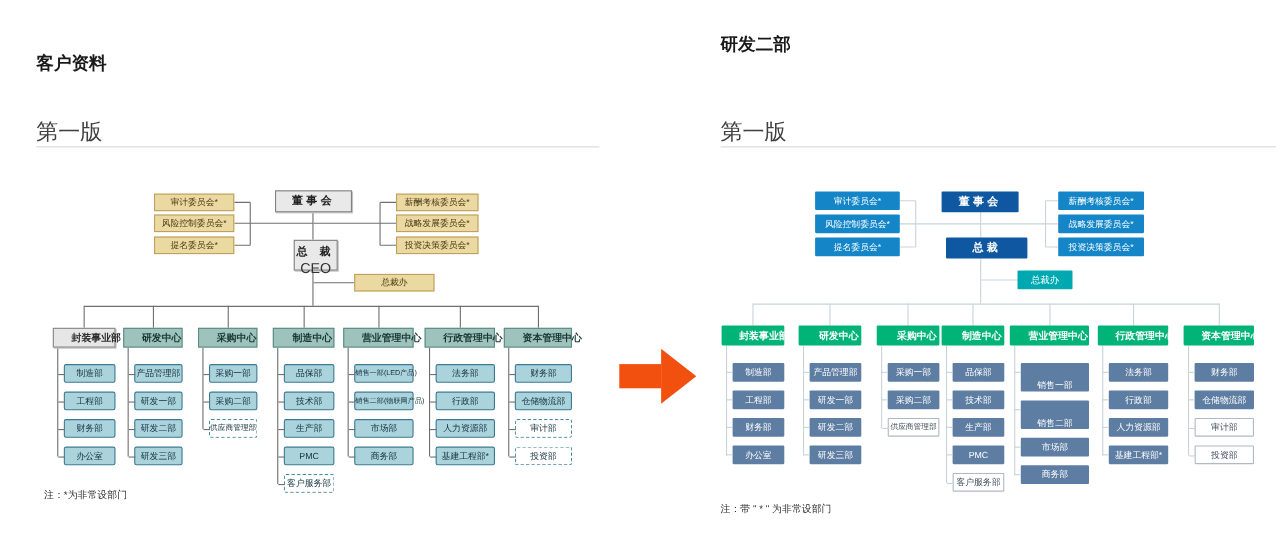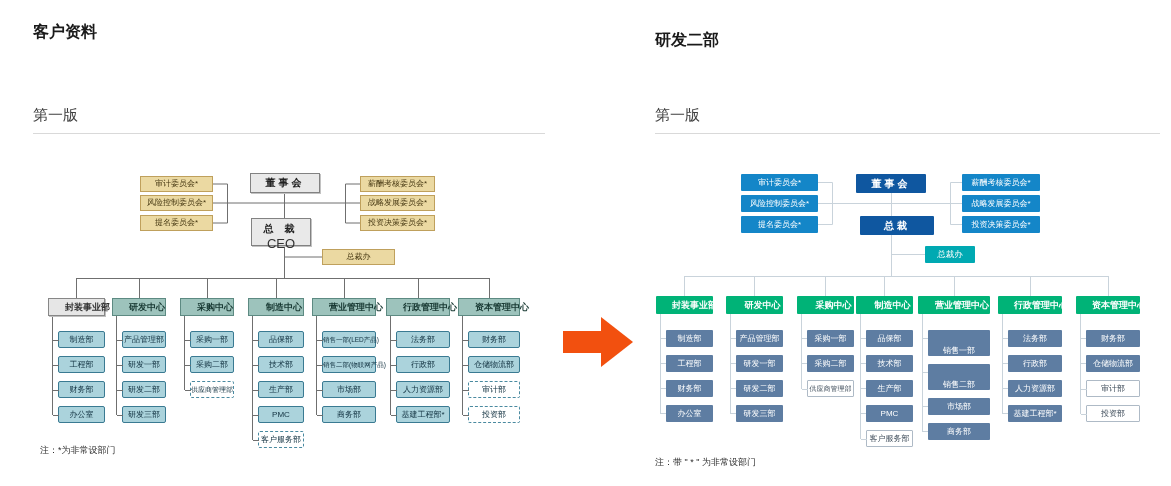--- a/index.html
+++ b/index.html
@@ -2,21 +2,21 @@
 <html><head>
 <meta charset="utf-8">
 <style>
   * { box-sizing: border-box; }
   body {
     margin:0; width:1171px; height:486px; background:#ffffff;
     position:relative; overflow:hidden;
     font-family:"Liberation Sans","DejaVu Sans",sans-serif;
   }
   .sec-title { position:absolute; font-size:16px; font-weight:bold; color:#1a1a1a; }
-  .ver { position:absolute; font-size:15px; color:#404040; }
+  .ver { position:absolute; font-size:20px; color:#404040; }
   .rule { position:absolute; height:1px; background:#d9d9d9; }
   .chart { position:absolute; }
   .chart svg { position:absolute; left:0; top:0; }
   .l { --lc:#6f6f6f; }
   .r { --lc:#c9d3db; }
   .col { position:absolute; top:130px; }
   .r .col { top:128px; }
   .col::before { content:""; position:absolute; left:4px; top:18px; width:1px; height:var(--spine); background:var(--lc); }
   .hdr { position:relative; height:18px; line-height:16px; text-align:center; font-size:9px; font-weight:bold; white-space:nowrap; z-index:1;padding-left:16px; }
   .l .hdr { background:#9DC3BC; border:1px solid #5D8A82; color:#173832; }
@@ -43,21 +43,21 @@
   .db { background:#0F57A0; font-size:10px; font-weight:bold; letter-spacing:3px; line-height:19px; height:19px; }
   .po-r { background:#00A9B2; font-size:8.5px; }
   .note { position:absolute; font-size:9px; color:#2e2e2e; white-space:nowrap; }
   .arrow { position:absolute; left:563px; top:317px; width:70px; height:50px; }
   .arrow .a-rect { position:absolute; left:0; top:14px; width:38px; height:22px; background:#F2500F; }
   .arrow .a-head { position:absolute; left:38px; top:0; width:0; height:0; border-top:25px solid transparent; border-bottom:25px solid transparent; border-left:32px solid #F2500F; }
 </style>
 </head>
 <body>
 
-<div class="sec-title" style="left:33px;top:22px">客户资料</div>
+<div class="sec-title" style="left:33px;top:48px">客户资料</div>
 <div class="ver" style="left:33px;top:106px">第一版</div>
 <div class="rule" style="left:33px;top:133px;width:512px"></div>
 
 <div class="chart l" style="left:35px;top:168px;width:515px;height:300px">
   <svg width="515" height="300" stroke="#6f6f6f" stroke-width="1">
     <line x1="249.5" y1="25" x2="249.5" y2="50"></line>
     <line x1="249.5" y1="78" x2="249.5" y2="110"></line>
     <line x1="250" y1="89" x2="287" y2="89"></line>
     <line x1="192.5" y1="16" x2="192.5" y2="55"></line>
     <line x1="178" y1="16" x2="192.5" y2="16"></line>
@@ -73,21 +73,21 @@
     <line x1="41.5" y1="110" x2="41.5" y2="130"></line>
     <line x1="104.5" y1="110" x2="104.5" y2="130"></line>
     <line x1="172.5" y1="110" x2="172.5" y2="130"></line>
     <line x1="241.5" y1="110" x2="241.5" y2="130"></line>
     <line x1="309.5" y1="110" x2="309.5" y2="130"></line>
     <line x1="383.5" y1="110" x2="383.5" y2="130"></line>
     <line x1="454.5" y1="110" x2="454.5" y2="130"></line>
   </svg>
 
   <div class="gb board-l" style="left:215px;top:5px;width:70px;height:20px">董事会</div>
-  <div class="gb ceo-l" style="left:216px;top:50px;width:60px;height:28px">
+  <div class="gb ceo-l" style="left:232px;top:50px;width:40px;height:28px">
     <div class="t1">总 裁</div>
     <div class="t2">CEO</div>
   </div>
   <div class="tb" style="left:287px;top:81px;width:73px">总裁办</div>
 
   <div class="tb" style="left:105px;top:8px;width:73px">审计委员会*</div>
   <div class="tb" style="left:105px;top:27px;width:73px">风险控制委员会*</div>
   <div class="tb" style="left:105px;top:47px;width:73px">提名委员会*</div>
   <div class="tb" style="left:325px;top:8px;width:75px">薪酬考核委员会*</div>
   <div class="tb" style="left:325px;top:27px;width:75px">战略发展委员会*</div>

